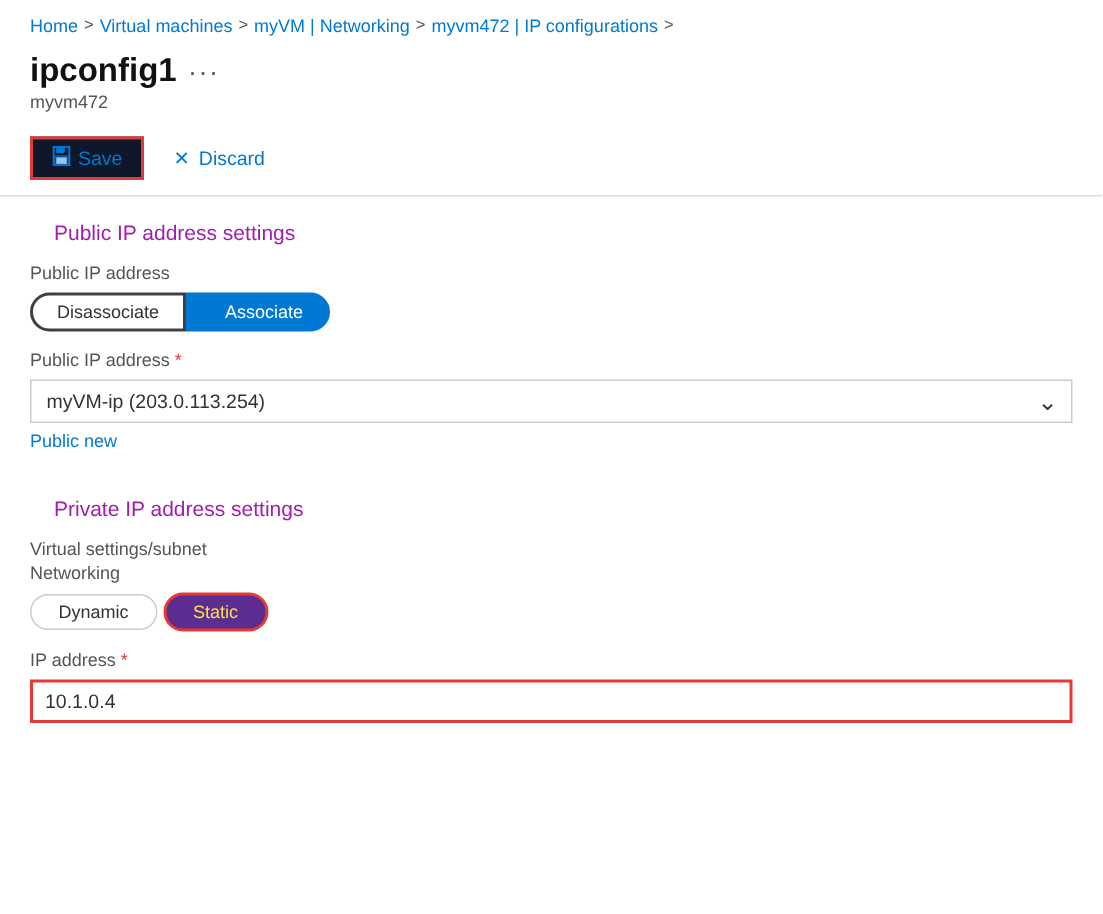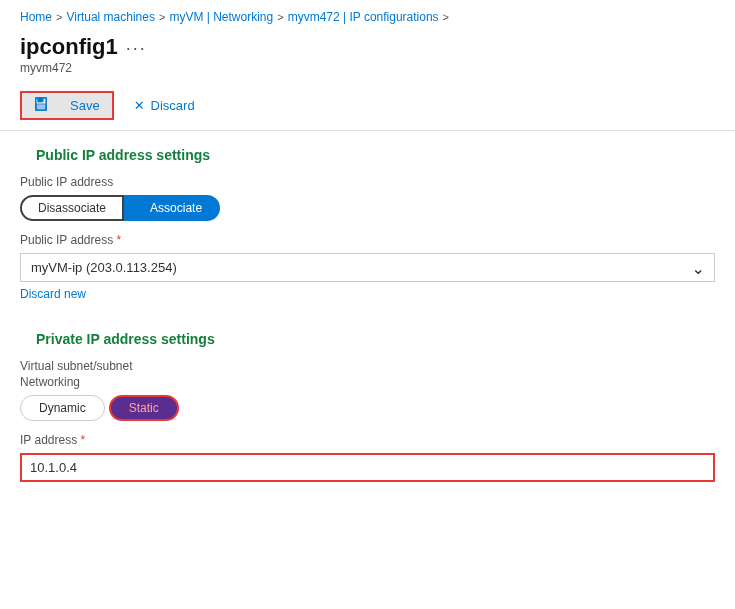--- a/index.html
+++ b/index.html
@@ -59,24 +59,24 @@
       align-items: center;
       padding: 10px 20px;
       gap: 8px;
       border-bottom: 1px solid #ddd;
       margin-top: 4px;
     }
 
     .btn-save {
       display: flex;
       align-items: center;
-      gap: 22px;
+      gap: 4px;
       padding: 4px 12px;
       border: 2px solid #e53935;
-      background: #e5e5e5;
+      background: #0f172a;
       color: #0078d4;
       font-size: 13px;
       cursor: pointer;
       font-family: inherit;
     }
 
     .btn-discard {
       display: flex;
       align-items: center;
       gap: 6px;
@@ -94,22 +94,22 @@
       height: 14px;
       color: #0078d4;
     }
 
     .content {
       padding: 16px 20px;
     }
 
     .section-title {
       font-size: 14px;
-      font-weight: 700;
-      color: #15803d;
+      font-weight: 400;
+      color: #a21caf;
       margin-bottom: 12px;
       padding-left: 16px;
     }
 
     .field-label {
       font-size: 12px;
       color: #555;
       margin-bottom: 6px;
     }
     .field-label-required {
@@ -213,36 +213,37 @@
       outline: none;
     }
 
     .field-group {
       margin-bottom: 14px;
     }
 
     
     .assignment-group {
       display: flex;
+      align-items: center;
       gap: 4px;
       margin-bottom: 12px;
     }
     .assign-btn {
       padding: 4px 18px;
       border: 1px solid #ccc;
       background: #fff;
       color: #333;
       font-size: 12px;
       cursor: pointer;
       font-family: inherit;
       border-radius: 20px;
     }
     .assign-btn.active-purple {
       background: #5c2d91;
-      color: #fca5a5;
+      color: #fde047;
       border-color: #5c2d91;
       border: 2px solid #e53935;
     }
   </style>
 </head>
 <body>
 
 <nav class="breadcrumb">
   <a>Home</a>
   <span class="sep">&gt;</span>
@@ -295,27 +296,27 @@
       <button class="pill-btn active-blue">Associate</button>
     </div>
 
     <div class="field-label-required">Public IP address</div>
     <div class="select-wrapper">
       <select class="select-field">
         <option>myVM-ip (203.0.113.254)</option>
       </select>
     </div>
 
-    <a class="create-new-link">Discard new</a>
+    <a class="create-new-link">Public new</a>
   </div>
 
   <div class="field-group">
     <div class="section-title">Private IP address settings</div>
 
-    <div class="subnet-label">Virtual subnet/subnet</div>
+    <div class="subnet-label">Virtual settings/subnet</div>
 
     <div class="field-label">Networking</div>
 
     <div class="assignment-group">
       <button class="assign-btn">Dynamic</button>
       <button class="assign-btn active-purple">Static</button>
     </div>
 
     <div class="field-label-required">IP address</div>
     <input class="input-field" type="text" value="10.1.0.4" style="">

